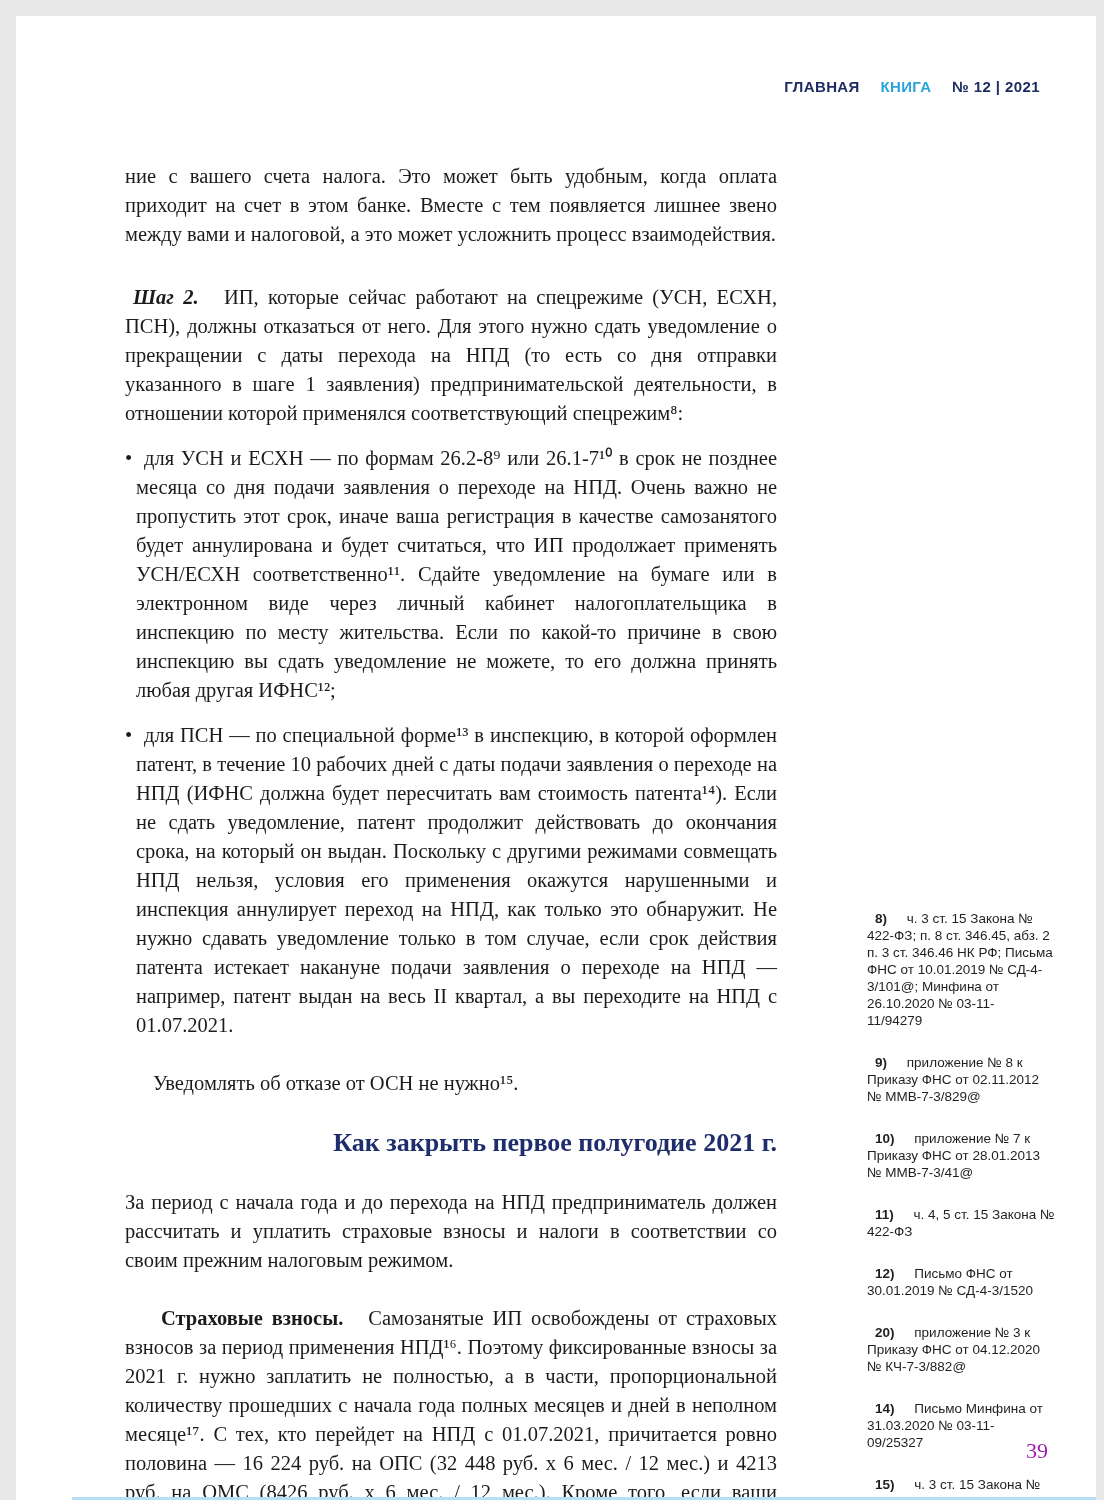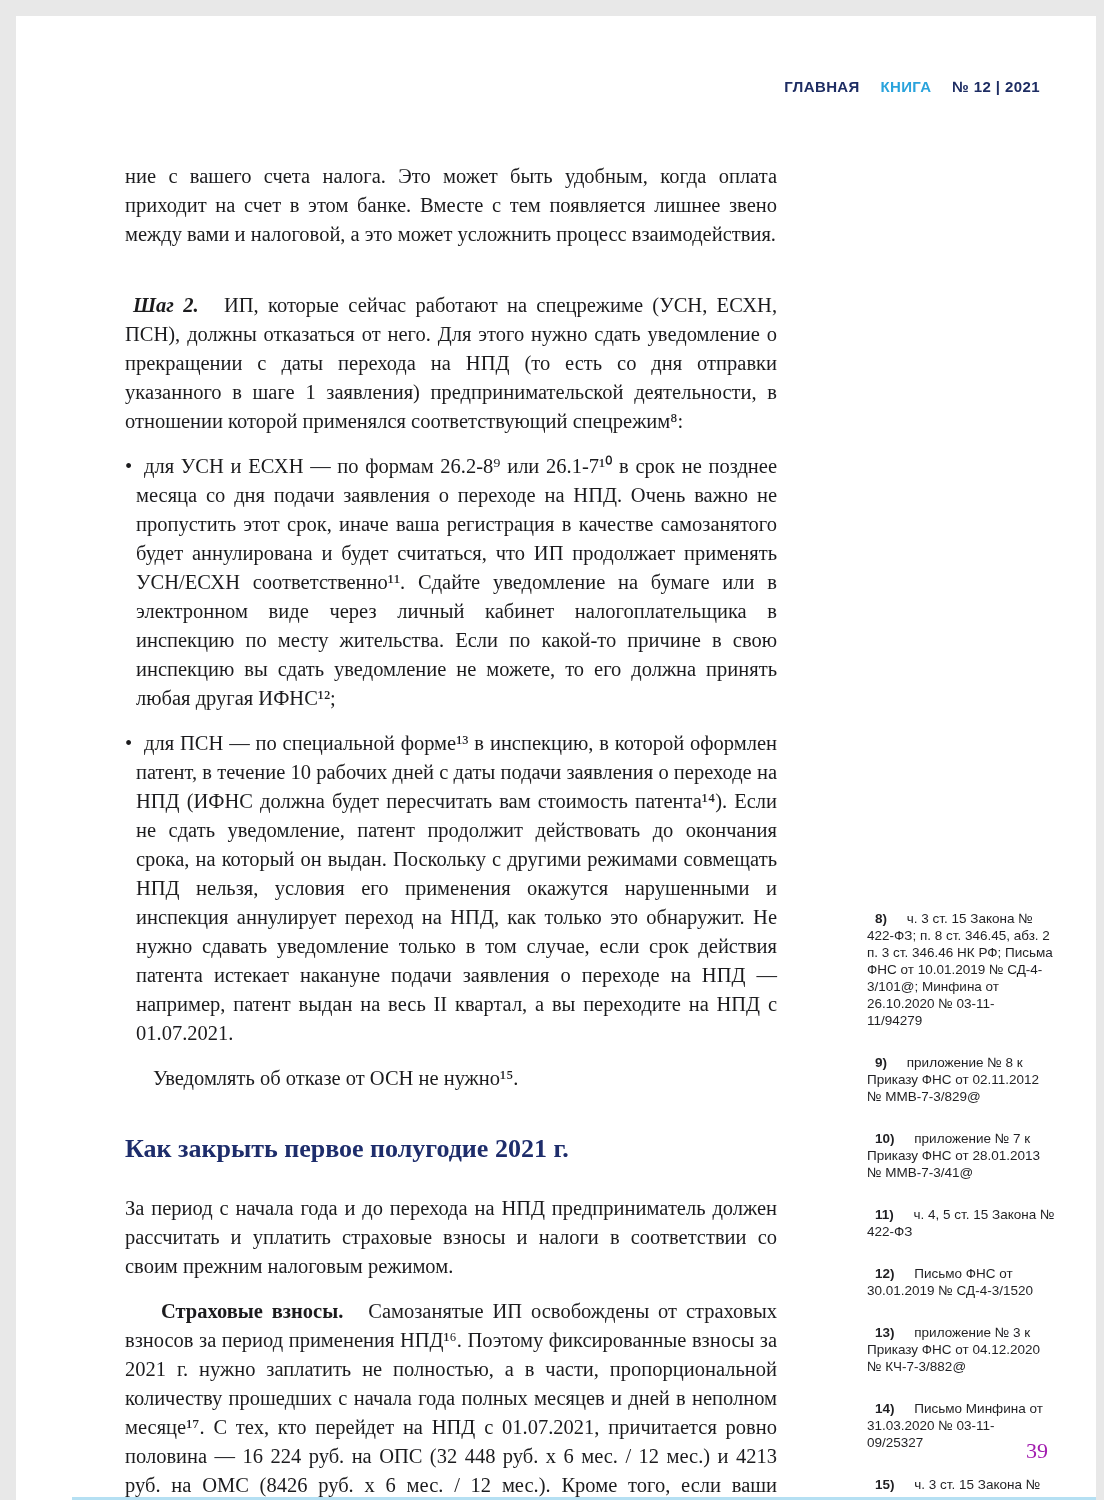--- a/index.html
+++ b/index.html
@@ -33,35 +33,35 @@
     position: absolute;
     left: 93px;
     top: 130px;
     width: 684px;
     font-size: 20.5px;
     line-height: 29px;
     color: #1b1b1d;
     text-align: justify;
   }
   .para { margin: 0; }
-  .step-para { margin-top: 26px; }
+  .step-para { margin-top: 18px; }
   .lead-bi { font-weight: bold; font-style: italic; }
   .lead-b { font-weight: bold; }
   .bullets { list-style: none; margin: 0; padding: 0; }
   .bullet { position: relative; padding-left: 19px; }
   .bullet .marker { position: absolute; left: 0; top: 0; }
-  .indent { text-indent: 28px; }
+  .indent { text-indent: 28px; margin-top: 13px; }
   .section-heading {
-    margin-top: 24px;
+    margin-top: 13px;
     margin-bottom: 14px;
     font-size: 26px;
     line-height: 31px;
     font-weight: bold;
     color: #1e2d6b;
-    text-align: left;
+    text-align: right;
   }
 
   
   .footnotes {
     position: absolute;
     left: 825px;
     top: 878px;
     width: 220px;
     font-family: "Liberation Sans", sans-serif;
     font-size: 13.5px;
@@ -127,21 +127,21 @@
     <p class="para indent"><span class="lead-b">Страховые взносы.</span><span> Самозанятые ИП освобождены от страховых взносов за период применения НПД¹⁶. Поэтому фиксированные взносы за 2021 г. нужно заплатить не полностью, а в части, пропорциональной количеству прошедших с начала года полных месяцев и дней в неполном месяце¹⁷. С тех, кто перейдет на НПД с 01.07.2021, причитается ровно половина — 16 224 руб. на ОПС (32 448 руб. x 6 мес. / 12 мес.) и 4213 руб. на ОМС (8426 руб. x 6 мес. / 12 мес.). Кроме того, если ваши налоговые доходы за первое полугодие 2021 г. боль-</span></p>
 
   </main>
 
   <aside class="footnotes">
     <div class="footnote"><span class="fn-num">8)</span> <span>ч. 3 ст. 15 Закона № 422-ФЗ; п. 8 ст. 346.45, абз. 2 п. 3 ст. 346.46 НК РФ; Письма ФНС от 10.01.2019 № СД-4-3/101@; Минфина от 26.10.2020 № 03-11-11/94279</span></div>
     <div class="footnote"><span class="fn-num">9)</span> <span>приложение № 8 к Приказу ФНС от 02.11.2012 № ММВ-7-3/829@</span></div>
     <div class="footnote"><span class="fn-num">10)</span> <span>приложение № 7 к Приказу ФНС от 28.01.2013 № ММВ-7-3/41@</span></div>
     <div class="footnote"><span class="fn-num">11)</span> <span>ч. 4, 5 ст. 15 Закона № 422-ФЗ</span></div>
     <div class="footnote"><span class="fn-num">12)</span> <span>Письмо ФНС от 30.01.2019 № СД-4-3/1520</span></div>
-    <div class="footnote"><span class="fn-num">13)</span> <span>приложение № 3 к Приказу ФНС от 04.12.2020 № КЧ-7-3/882@</span></div>
+    <div class="footnote"><span class="fn-num">20)</span> <span>приложение № 3 к Приказу ФНС от 04.12.2020 № КЧ-7-3/882@</span></div>
     <div class="footnote"><span class="fn-num">14)</span> <span>Письмо Минфина от 31.03.2020 № 03-11-09/25327</span></div>
     <div class="footnote"><span class="fn-num">15)</span> <span>ч. 3 ст. 15 Закона № 422-ФЗ</span></div>
     <div class="footnote"><span class="fn-num">16)</span> <span>ч. 11 ст. 2 Закона № 422-ФЗ</span></div>
     <div class="footnote"><span class="fn-num">17)</span> <span>п. 5 ст. 430 НК РФ; Письмо Минфина от 09.11.2020 № 03-11-11/97133</span></div>
   </aside>
 
   <div class="page-number">39</div>
 
   <div class="trim-bottom"></div>
   <div class="trim-right"></div>

